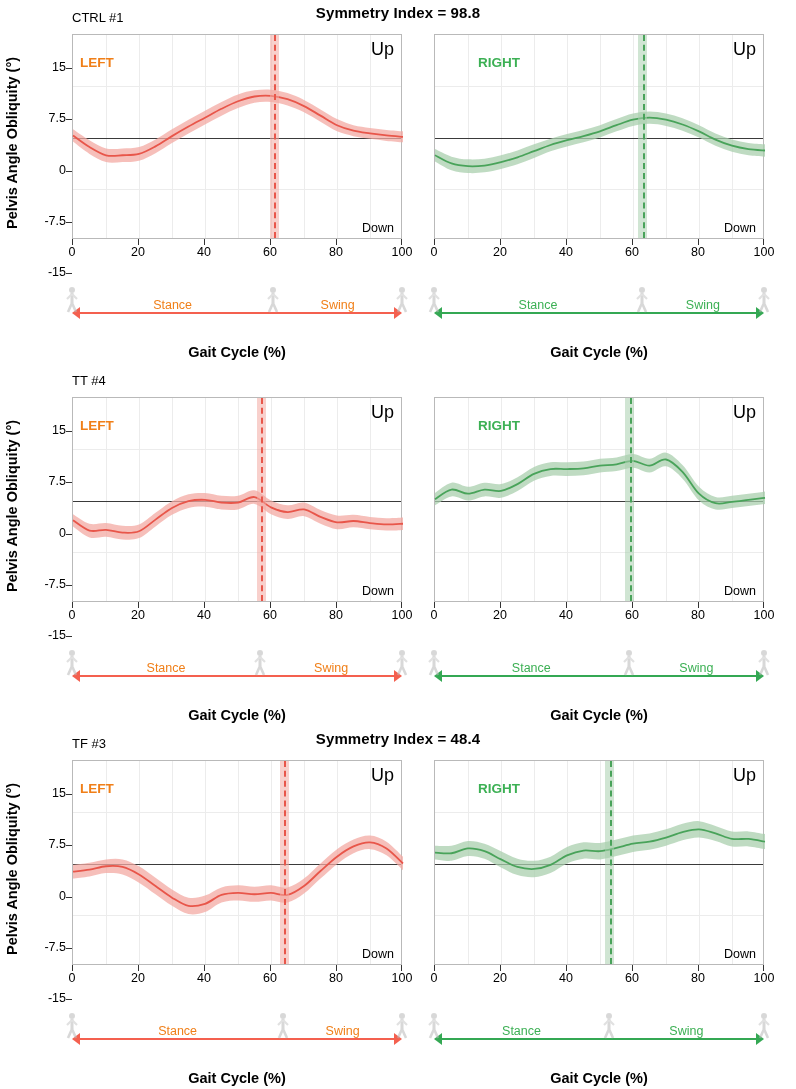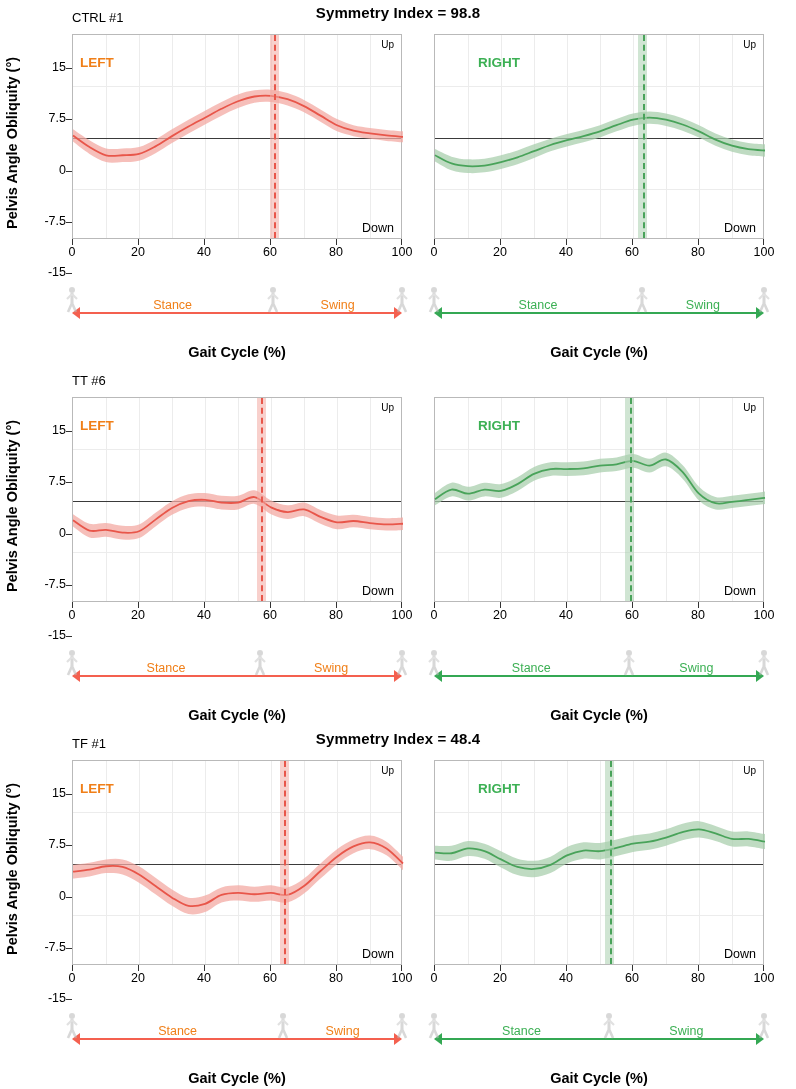--- a/index.html
+++ b/index.html
@@ -39,21 +39,21 @@
   }
   .grid-v{position:absolute;top:0;bottom:0;width:1px;background:#ececec;}
   .grid-h{position:absolute;left:0;right:0;height:1px;background:#ececec;}
   .axis-zero{position:absolute;left:0;right:0;height:1px;background:#3a3a3a;}
 
   .side-label{
     position:absolute;top:20px;left:7px;font-size:13.5px;font-weight:700;
   }
   .side-label.l{color:#f07f18;}
   .side-label.r{color:#3cb054;margin-left:36px;}
-  .up-label{position:absolute;top:4px;right:7px;font-size:10px;}
+  .up-label{position:absolute;top:4px;right:7px;font-size:18px;}
   .down-label{position:absolute;bottom:3px;right:7px;font-size:12.5px;}
 
   .ytick{
     position:absolute;right:334px;font-size:12.5px;text-align:right;
     width:40px;transform:translateY(-8px);
   }
 
   .xaxis{position:absolute;top:205px;left:0;width:330px;}
   .xtick{position:absolute;top:0;width:1px;height:6px;background:#333;}
   .xtlabel{position:absolute;top:6px;font-size:12.5px;transform:translateX(-50%);}
@@ -244,21 +244,21 @@
               <path d="M8 8 L3 13 M8 8 L13 13" stroke="#c9c9c9" stroke-width="2.2" fill="none"></path>
               <path d="M8 17 L4 26 M8 17 L12 26" stroke="#b9b9b9" stroke-width="2.6" fill="none"></path>
             </svg>
           </div>
         </div>
         <div class="xtitle">Gait Cycle (%)</div>
       </div>
   </div>
 
   <div class="block" style="top:0;">
-    <div class="subj-label">TT #6</div>
+    <div class="subj-label">TT #4</div>
     <div class="ylabel">
         <span>Pelvis Angle Obliquity (°)</span>
       </div>
     <div class="panel left" id="p1L">
         <div class="plot">
           <div class="grid-v" style="left: 33px;"></div>
           <div class="grid-v" style="left: 66px;"></div>
           <div class="grid-v" style="left: 99px;"></div>
           <div class="grid-v" style="left: 132px;"></div>
           <div class="grid-v" style="left: 165px;"></div>
@@ -404,21 +404,21 @@
               <path d="M8 17 L4 26 M8 17 L12 26" stroke="#b9b9b9" stroke-width="2.6" fill="none"></path>
             </svg>
           </div>
         </div>
         <div class="xtitle">Gait Cycle (%)</div>
       </div>
   </div>
 
   <div class="block" style="top:0;">
     <div class="sym-title">Symmetry Index = 48.4</div>
-    <div class="subj-label">TF #1</div>
+    <div class="subj-label">TF #3</div>
     <div class="ylabel">
         <span>Pelvis Angle Obliquity (°)</span>
       </div>
     <div class="panel left" id="p2L">
         <div class="plot">
           <div class="grid-v" style="left: 33px;"></div>
           <div class="grid-v" style="left: 66px;"></div>
           <div class="grid-v" style="left: 99px;"></div>
           <div class="grid-v" style="left: 132px;"></div>
           <div class="grid-v" style="left: 165px;"></div>

